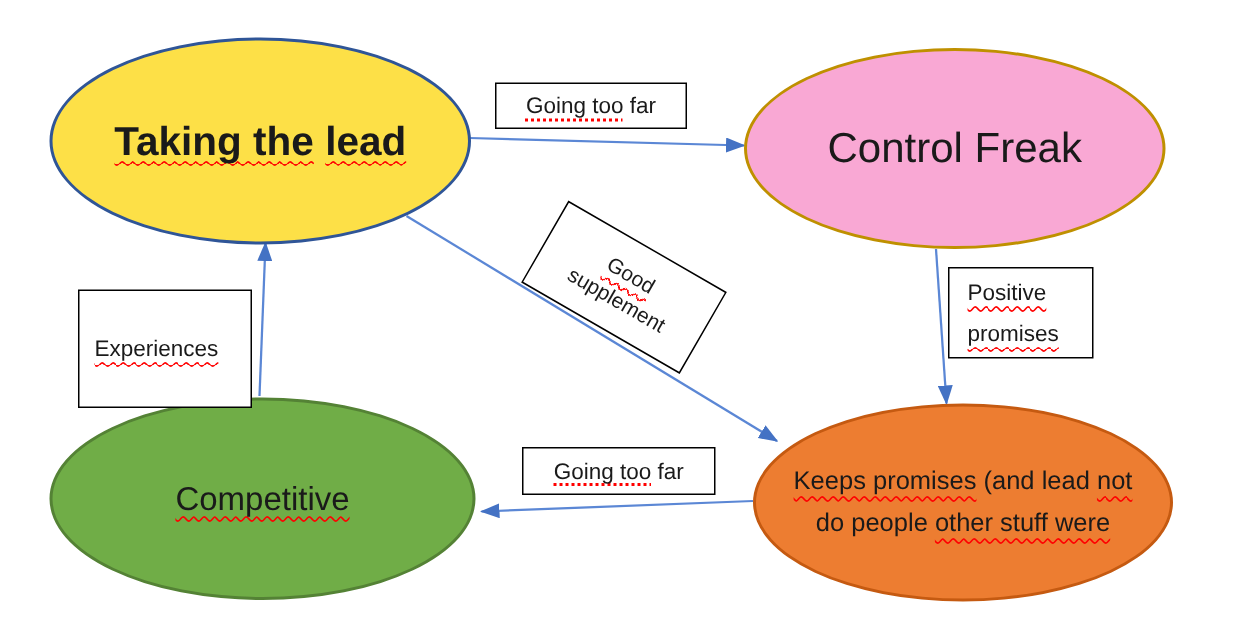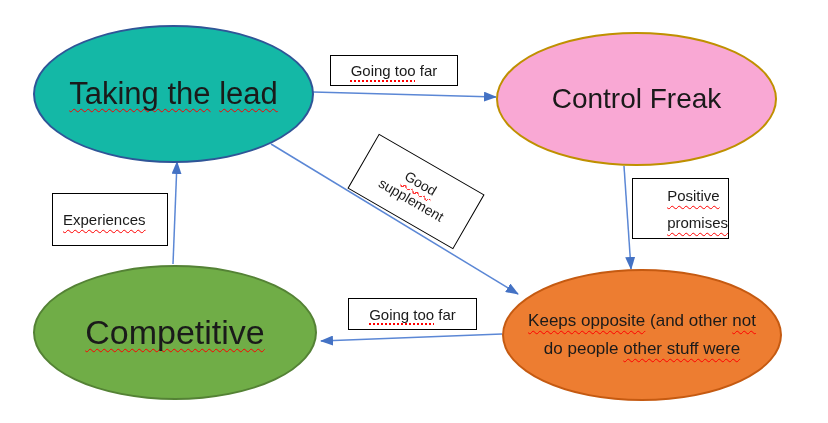--- a/index.html
+++ b/index.html
@@ -5,36 +5,36 @@
   html,body{margin:0;padding:0;background:#fff;}
   .stage{
     position:relative;width:828px;height:423px;background:#ffffff;overflow:hidden;
     font-family:"Liberation Sans","DejaVu Sans",sans-serif;color:#1a1a1a;
   }
   .edges-svg{position:absolute;left:0;top:0;width:828px;height:423px;}
   .node{
     position:absolute;border-radius:50%;box-sizing:border-box;border:2.5px solid;
     display:flex;align-items:center;justify-content:center;text-align:center;
   }
-  .node-blue{left:33px;top:25px;width:281px;height:138px;background:#14b8a6;border-color:#2F5597;font-size:31px;}
+  .node-blue{left:33px;top:25px;width:281px;height:138px;background:#fde047;border-color:#2F5597;font-size:27px;font-weight:bold;}
   .node-yellow{left:496px;top:32px;width:281px;height:134px;background:#f9a8d4;border-color:#BF9000;font-size:28px;}
-  .node-green{left:33px;top:265px;width:284px;height:135px;background:#70AD47;border-color:#548235;font-size:34px;}
+  .node-green{left:33px;top:265px;width:284px;height:135px;background:#70AD47;border-color:#548235;font-size:22px;}
   .node-orange{left:502px;top:269px;width:280px;height:132px;background:#ED7D31;border-color:#C55A11;font-size:17px;}
   .node-orange .multiline{line-height:28px;}
   .multiline div{white-space:nowrap;}
   .edge-label{
     position:absolute;background:#ffffff;border:1.5px solid #000;box-sizing:border-box;
     display:flex;align-items:center;justify-content:center;font-size:15px;white-space:nowrap;
   }
   .lbl-going-top{left:330px;top:55px;width:128px;height:31px;}
   .lbl-good{left:355px;top:160px;width:122px;height:63px;transform:rotate(30deg);
     flex-direction:column;font-size:14px;line-height:19px;text-align:center;}
-  .lbl-positive{left:632px;top:178px;width:97px;height:61px;justify-content:flex-end;padding-left:12px;
+  .lbl-positive{left:632px;top:178px;width:97px;height:61px;justify-content:flex-start;padding-left:12px;
     line-height:27px;}
-  .lbl-exper{left:52px;top:193px;width:116px;height:53px;justify-content:flex-start;padding-left:10px;
+  .lbl-exper{left:52px;top:193px;width:116px;height:79px;justify-content:flex-start;padding-left:10px;
     line-height:28px;}
   .lbl-going-bottom{left:348px;top:298px;width:129px;height:32px;}
   .u-wavy{
     text-decoration-line:underline;text-decoration-style:wavy;text-decoration-color:#FF0000;
     text-decoration-thickness:1px;text-underline-offset:4px;text-decoration-skip-ink:none;
   }
   .u-dotted{
     text-decoration-line:underline;text-decoration-style:dotted;text-decoration-color:#FF0000;
     text-decoration-thickness:2px;text-underline-offset:4px;text-decoration-skip-ink:none;
   }
@@ -64,21 +64,21 @@
   <div class="node node-yellow">
     <span><span>Control Freak</span></span>
   </div>
 
   <div class="node node-green">
     <span><span class="u-wavy">Competitive</span></span>
   </div>
 
   <div class="node node-orange">
     <div class="multiline">
-      <div><span class="u-wavy">Keeps opposite</span><span> (and other </span><span class="u-wavy">not</span></div>
+      <div><span class="u-wavy">Keeps promises</span><span> (and lead </span><span class="u-wavy">not</span></div>
       <div><span>do people </span><span class="u-wavy">other stuff were</span></div>
     </div>
   </div>
 
   <div class="edge-label lbl-going-top">
     <span><span class="u-dotted">Going too</span><span> far</span></span>
   </div>
 
   <div class="edge-label lbl-good">
     <div><span class="u-wavy">Good</span></div>

